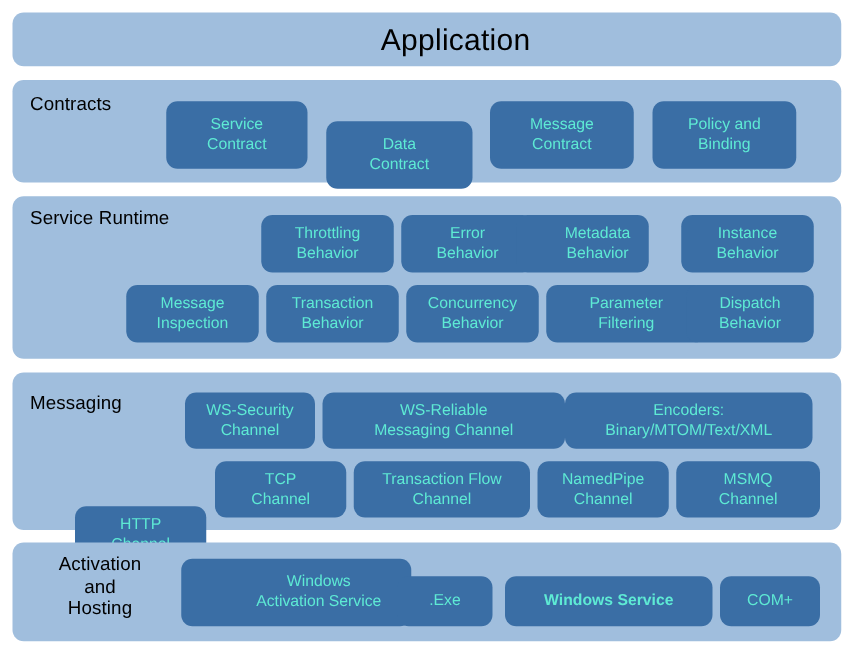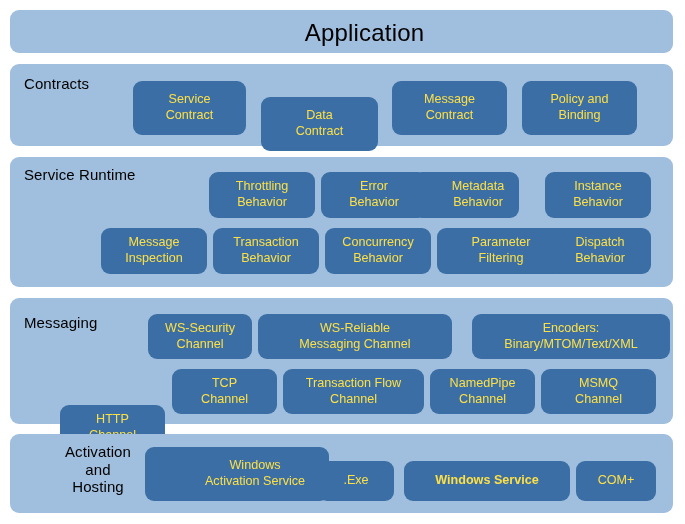--- a/index.html
+++ b/index.html
@@ -51,21 +51,21 @@
     font-size: 24px;
     font-weight: 400;
     letter-spacing: 0.2px;
   }
 
   
   .box {
     position: absolute;
     background: #3a6ea5;
     border-radius: 9px;
-    color: #fde047;
+    color: #5eead4;
     font-size: 12.6px;
     line-height: 1.24;
     text-align: center;
     display: flex;
     align-items: center;
     justify-content: center;
     box-sizing: border-box;
     padding: 2px 4px;
     white-space: pre-line;
   }
@@ -113,36 +113,36 @@
   <div class="box" style="left:549px; top:228px; width:102px; height:46px;">Dispatch
 Behavior</div>
 
   <div class="band" style="left:10px; top:298px; width:663px; height:126px;"></div>
   <div class="band-label" style="left:24px; top:314px;">Messaging</div>
 
   <div class="box" style="left:148px; top:314px; width:104px; height:45px;">WS-Security
 Channel</div>
   <div class="box" style="left:258px; top:314px; width:194px; height:45px;">WS-Reliable
 Messaging Channel</div>
-  <div class="box" style="left:472px; top:314px; width:198px; height:45px;">Encoders:
+  <div class="box" style="left:452px; top:314px; width:198px; height:45px;">Encoders:
 Binary/MTOM/Text/XML</div>
 
   <div class="box" style="left:60px; top:369px; width:105px; height:45px;margin-top:36px;">HTTP
 Channel</div>
   <div class="box" style="left:172px; top:369px; width:105px; height:45px;">TCP
 Channel</div>
   <div class="box" style="left:283px; top:369px; width:141px; height:45px;">Transaction Flow
 Channel</div>
   <div class="box" style="left:430px; top:369px; width:105px; height:45px;">NamedPipe
 Channel</div>
   <div class="box" style="left:541px; top:369px; width:115px; height:45px;">MSMQ
 Channel</div>
 
   <div class="band" style="left:10px; top:434px; width:663px; height:79px;"></div>
-  <div class="band-label centered" style="left:42px; top:443px; width:112px;">Activation
+  <div class="band-label centered" style="left:24px; top:443px; width:112px;">Activation
 and
 Hosting</div>
 
   <div class="box" style="left:145px; top:447px; width:184px; height:54px;padding-left:40px;">Windows
 Activation Service</div>
   <div class="box" style="left:318px; top:461px; width:76px; height:40px;">.Exe</div>
   <div class="box" style="left:404px; top:461px; width:166px; height:40px;font-weight:bold;">Windows Service</div>
   <div class="box" style="left:576px; top:461px; width:80px; height:40px;">COM+</div>
 
 </div>

